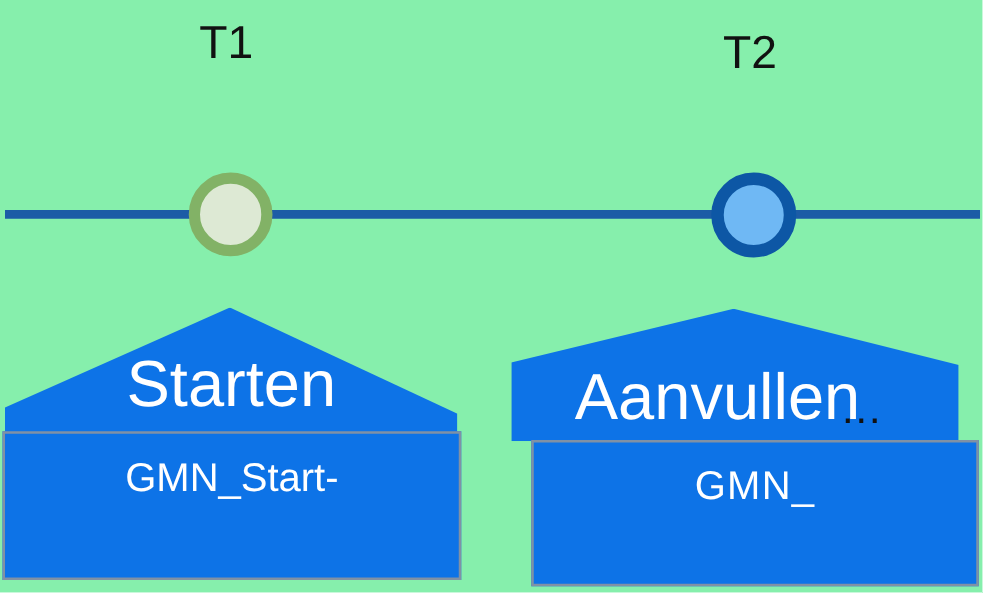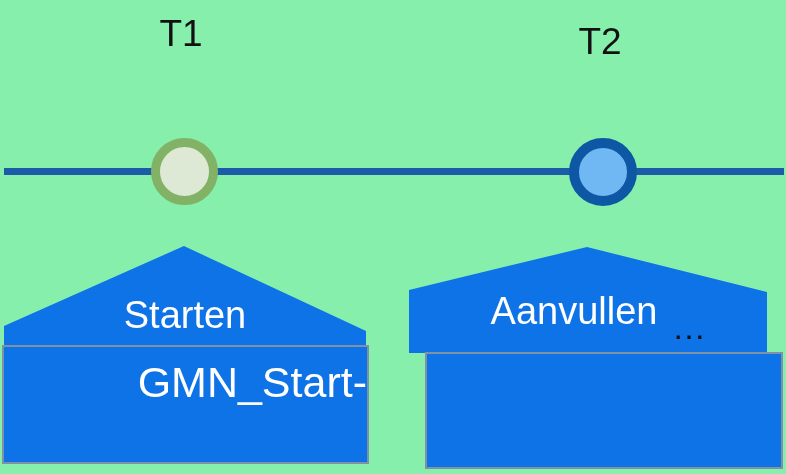--- a/index.html
+++ b/index.html
@@ -67,41 +67,41 @@
   }
   .roof.right-roof {
     left: 409px; top: 247px;
     width: 358px; height: 106px;
     clip-path: polygon(49.7% 0%, 100% 42.5%, 100% 100%, 0% 100%, 0% 40.6%);
   }
   .roof .action-label {
     position: absolute;
     left: 0; right: 0;
     text-align: center;
-    font-size: 38px;
+    font-size: 52px;
     line-height: 1.0;
     white-space: nowrap;
   }
   .left-roof .action-label { bottom: 12px; }
   .right-roof .action-label { top: 45px; right: 28px; }
   .ellipsis-dots {
     position: absolute;
     left: 672px; top: 308px;
     font-size: 34px;
     letter-spacing: 3px;
     color: var(--text-dark);
     z-index: 4;
   }
   .entity-box {
     position: absolute;
     background: var(--callout-blue);
     border: 2px solid var(--box-border-gray);
     color: #ffffff;
-    text-align: right;
-    font-size: 43px;
+    text-align: center;
+    font-size: 32px;
   }
   .entity-box .entity-line { line-height: 51px; white-space: nowrap; }
   .entity-box.left-box {
     left: 2px; top: 345px;
     width: 367px; height: 119px;
     padding-top: 10px;
   }
   .entity-box.right-box {
     left: 425px; top: 352px;
     width: 358px; height: 117px;
@@ -133,15 +133,16 @@
     <div class="entity-line">GMN_Start-</div>
   </div>
 
   <div class="roof right-roof">
     <span class="action-label">Aanvullen</span>
   </div>
 
   <div class="ellipsis-dots">…</div>
 
   <div class="entity-box right-box">
+    <div class="entity-line">GMN_</div>
   </div>
 
 </div>
 
 </body></html>

